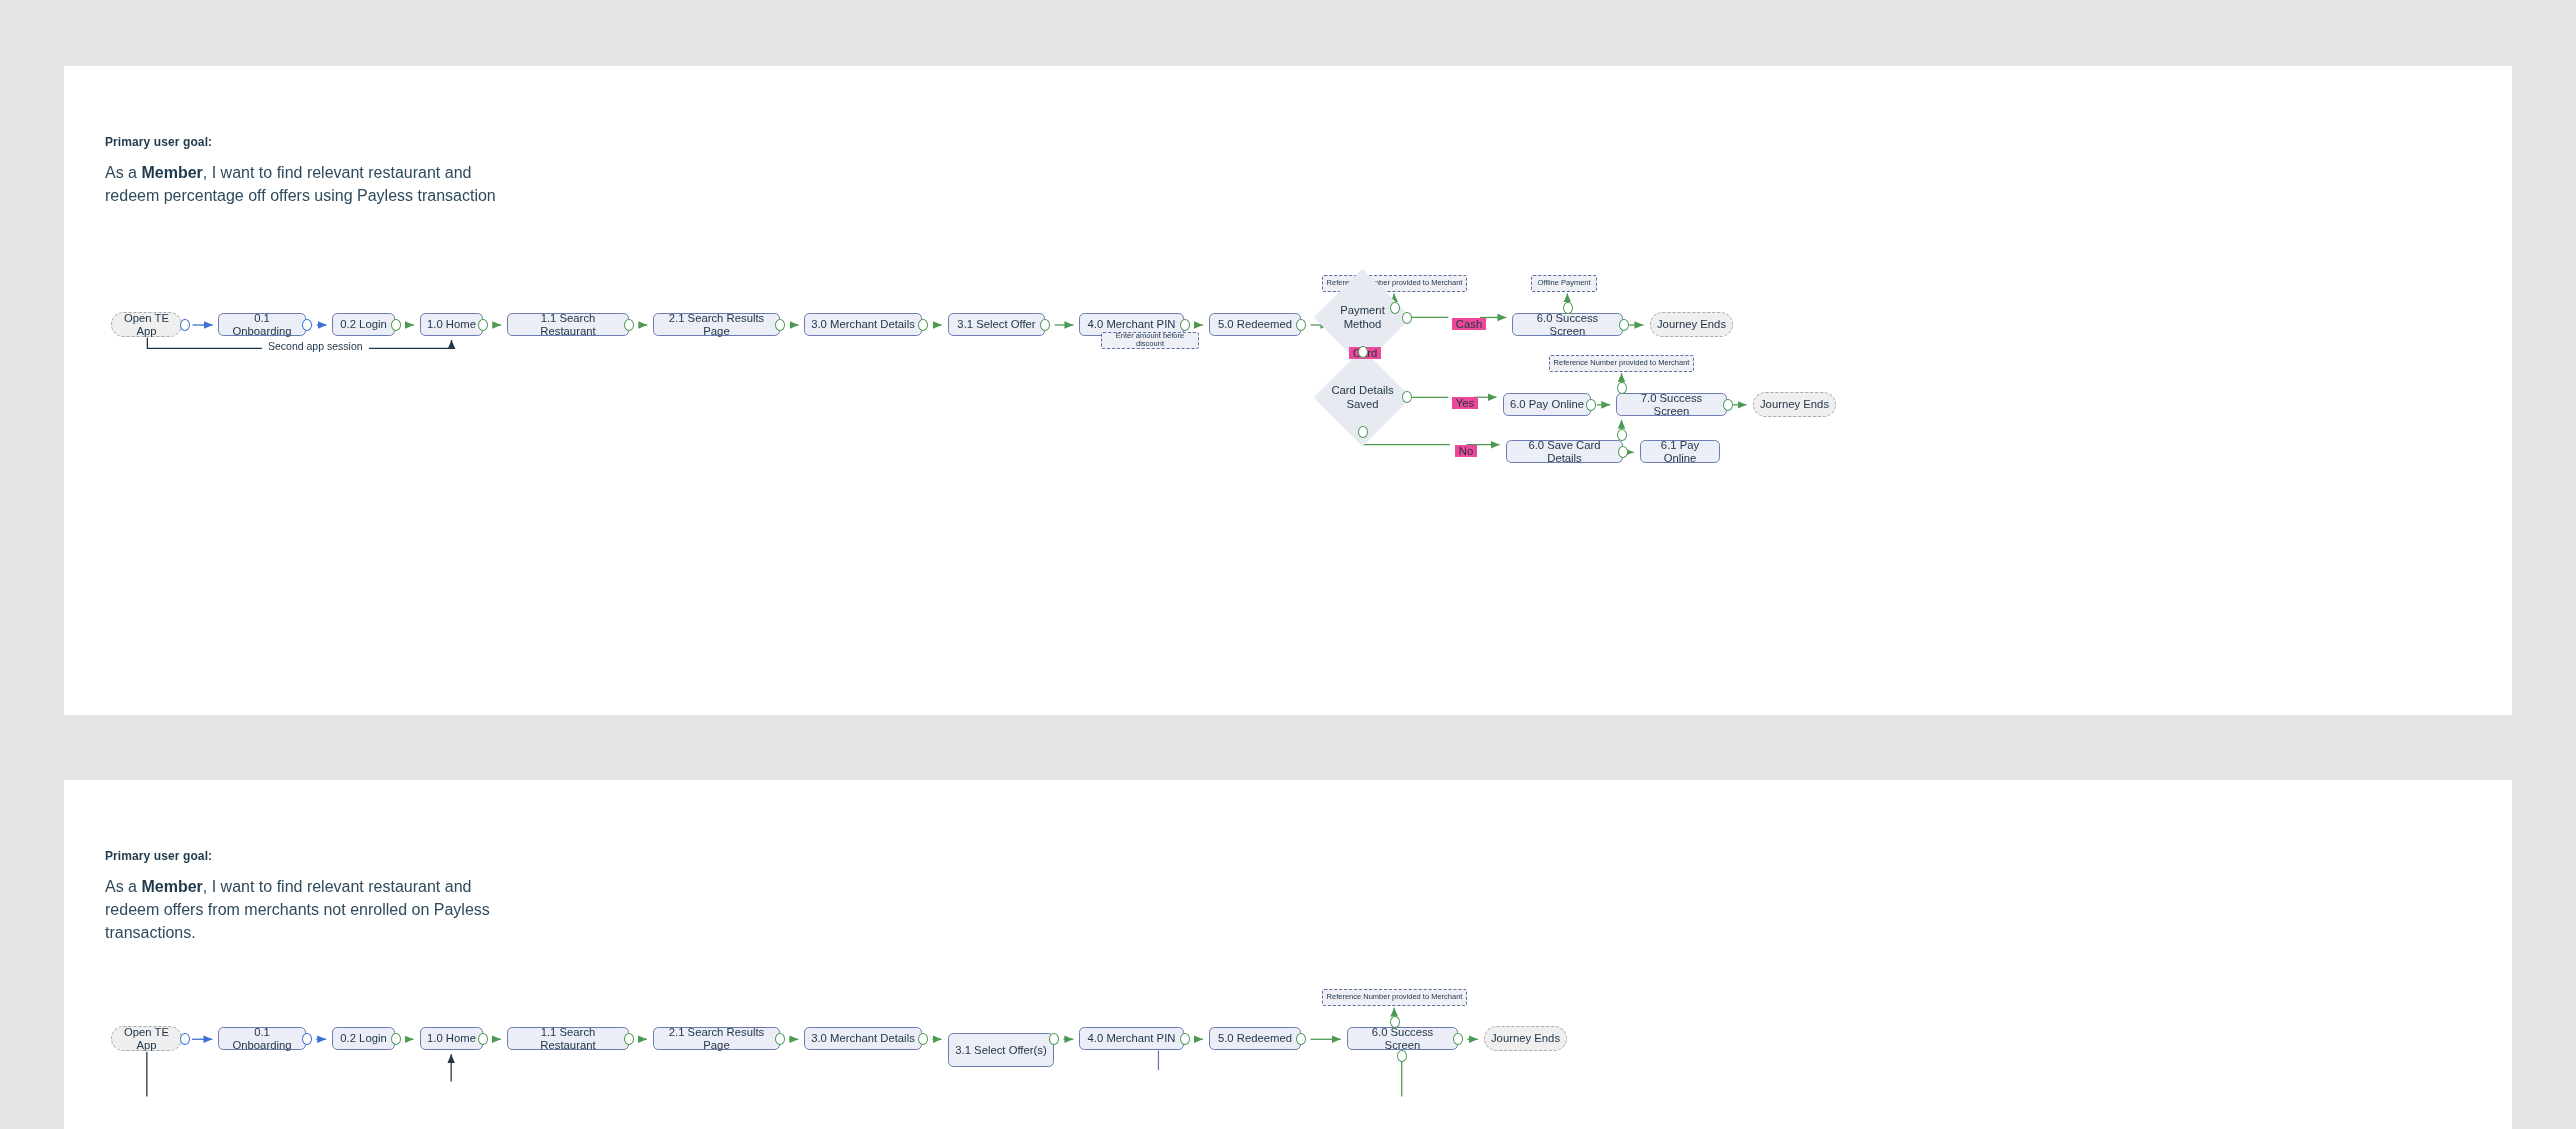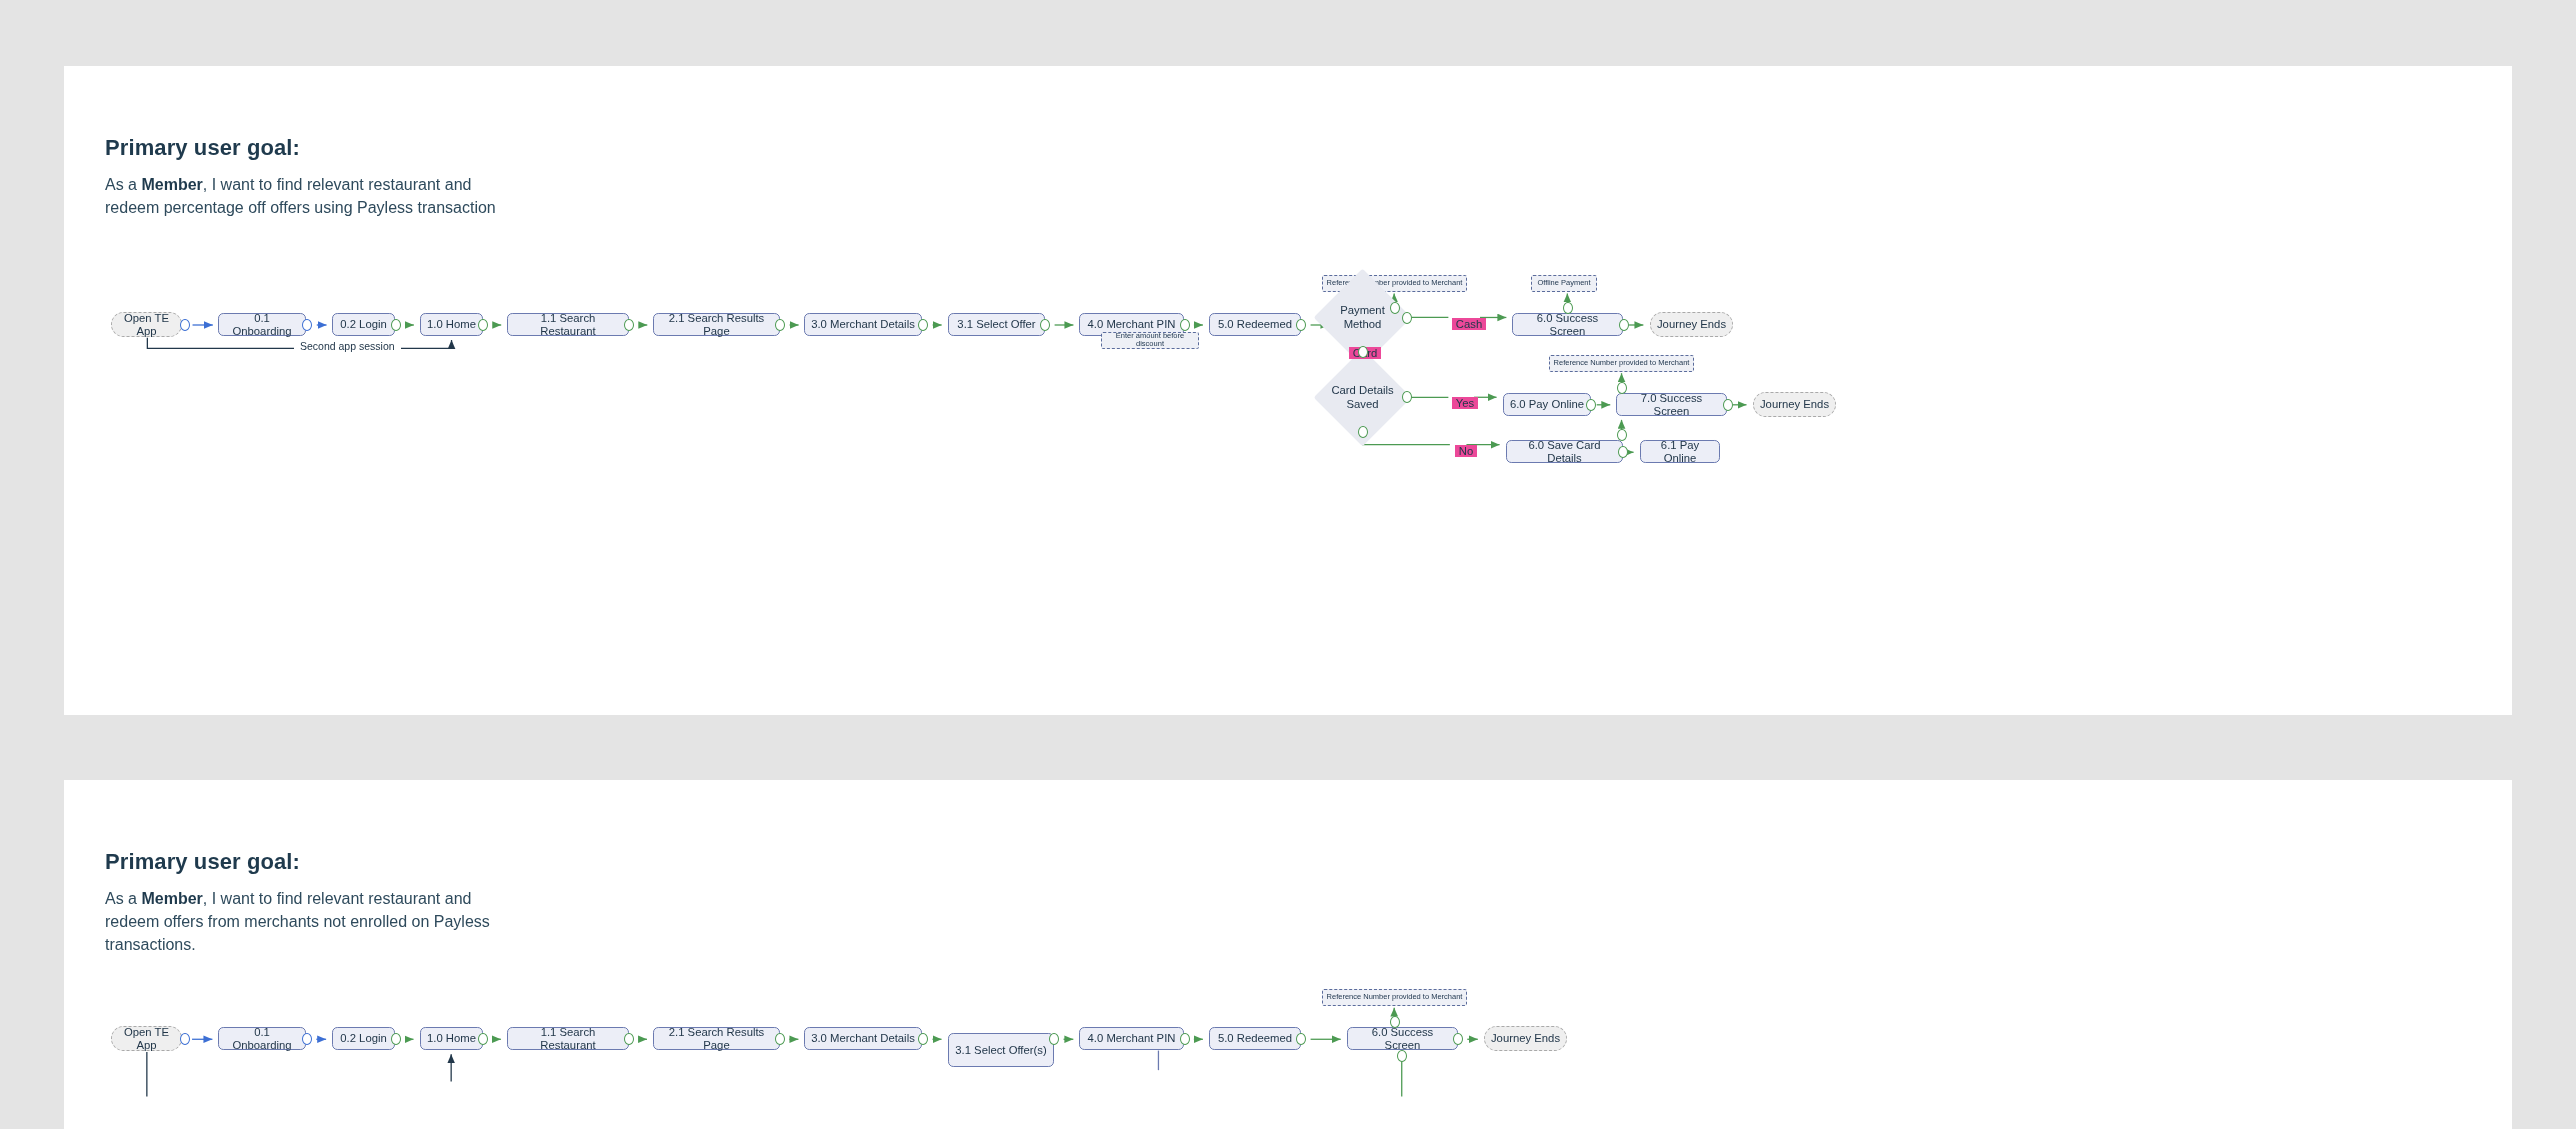--- a/index.html
+++ b/index.html
@@ -18,21 +18,21 @@
     background:#ffffff;
   }
   #panel-1{top:66px;height:649px;}
   #panel-2{top:780px;height:392px;}
 
   .goal-block{position:absolute;left:41px;}
   #panel-1 .goal-block{top:69px;}
   #panel-2 .goal-block{top:69px;}
 
   .goal-title{
-    font-size:22px;font-weight:bold;color:#1f3a4d;
+    font-size:12px;font-weight:bold;color:#1f3a4d;
     letter-spacing:0.1px;margin:0 0 12px 0;
   }
   .goal-text{
     font-size:16px;color:#2e4a5c;line-height:1.45;
     max-width:422px;margin:0;
   }
   .goal-text b{font-weight:bold;color:#1f3a4d;}
 
   
   .flow{position:absolute;left:0;top:0;width:2448px;height:100%;}
@@ -235,21 +235,21 @@
         <span class="dlabel">
           <span>Card Details</span><br>
           <span>Saved</span>
         </span>
       </div>
 
       <div class="edge-label" style="left:1388px;top:252px;">Cash</div>
       <div class="edge-label" style="left:1285px;top:281px;">Card</div>
       <div class="edge-label" style="left:1388px;top:331px;">Yes</div>
       <div class="edge-label" style="left:1391px;top:379px;">No</div>
-      <div class="loop-label" style="left:198px;top:274px;margin-left:32px;">Second app session</div>
+      <div class="loop-label" style="left:198px;top:274px;">Second app session</div>
     </div>
   </div>
 
   <div class="panel" id="panel-2">
 
     <div class="goal-block">
       <p class="goal-title">Primary user goal:</p>
       <p class="goal-text"><span>As a </span><b>Member</b><span>, I want to find relevant restaurant and redeem offers from merchants not enrolled on Payless transactions.</span></p>
     </div>
 

